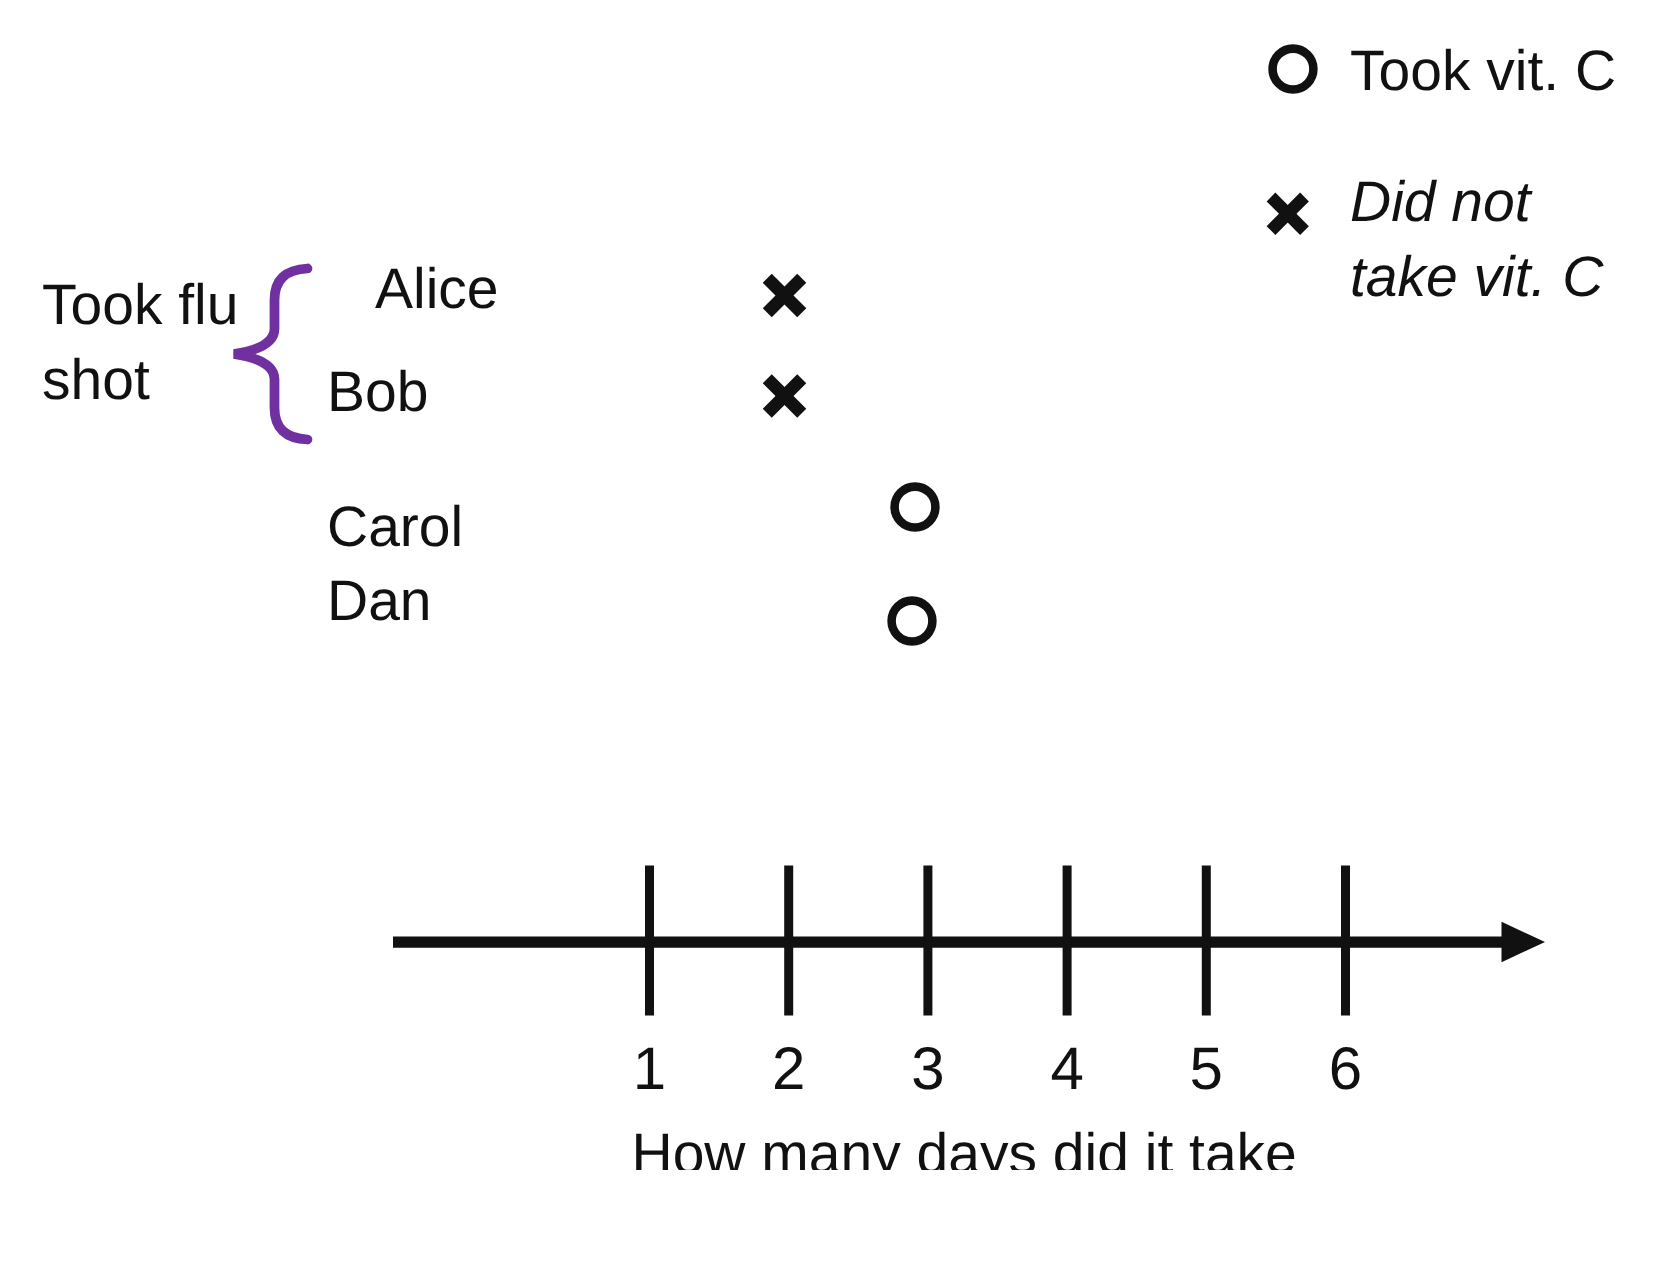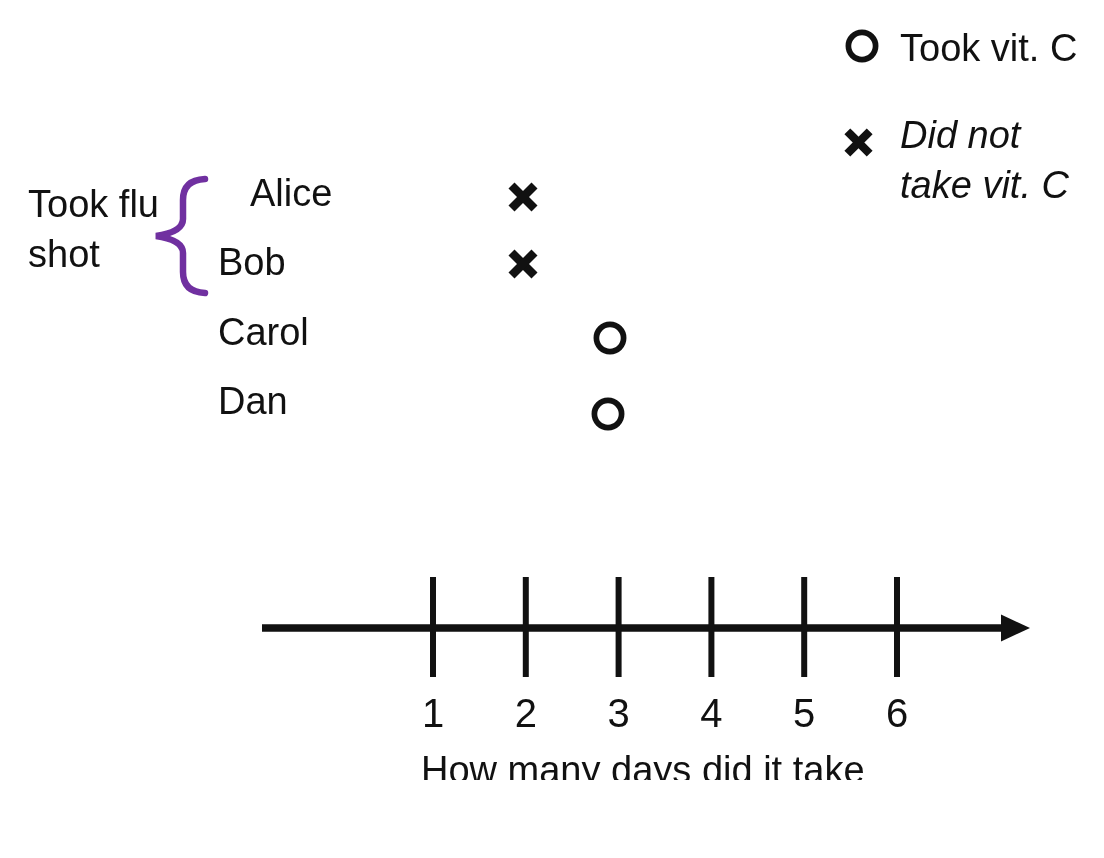--- a/index.html
+++ b/index.html
@@ -63,21 +63,21 @@
 
   <div class="group-label txt">Took flu
 shot</div>
   <svg class="brace" width="60" height="124" viewBox="0 0 60 124">
     <path d="M 55 5 Q 33 6 33 26 L 33 45 Q 33 58 6 62 Q 33 66 33 79 L 33 98 Q 33 118 55 119" fill="none" stroke-width="6.5" stroke-linecap="round" style="stroke: rgb(112, 48, 160);"></path>
   </svg>
 
   <div id="names">
       <div class="name" style="left: 218px; top: 168px; margin-left: 32px;">Alice</div>
       <div class="name" style="left: 218px; top: 237px;">Bob</div>
-      <div class="name" style="left: 218px; top: 307px; text-align: right;">Carol</div>
+      <div class="name" style="left: 218px; top: 327px; text-align: right;">Carol</div>
       <div class="name" style="left: 218px; top: 376px;">Dan</div>
     </div>
   <div id="marks">
       <svg width="34" height="34" viewBox="0 0 34 34" class="mark" style="left: 505.8px; top: 180px;">
         <line x1="8.5" y1="8.5" x2="25.5" y2="25.5" stroke-width="8.5" stroke-linecap="square" style="stroke: rgb(17, 17, 17);"></line>
         <line x1="25.5" y1="8.5" x2="8.5" y2="25.5" stroke-width="8.5" stroke-linecap="square" style="stroke: rgb(17, 17, 17);"></line>
       </svg>
       <svg width="34" height="34" viewBox="0 0 34 34" class="mark" style="left: 505.8px; top: 247px;">
         <line x1="8.5" y1="8.5" x2="25.5" y2="25.5" stroke-width="8.5" stroke-linecap="square" style="stroke: rgb(17, 17, 17);"></line>
         <line x1="25.5" y1="8.5" x2="8.5" y2="25.5" stroke-width="8.5" stroke-linecap="square" style="stroke: rgb(17, 17, 17);"></line>

